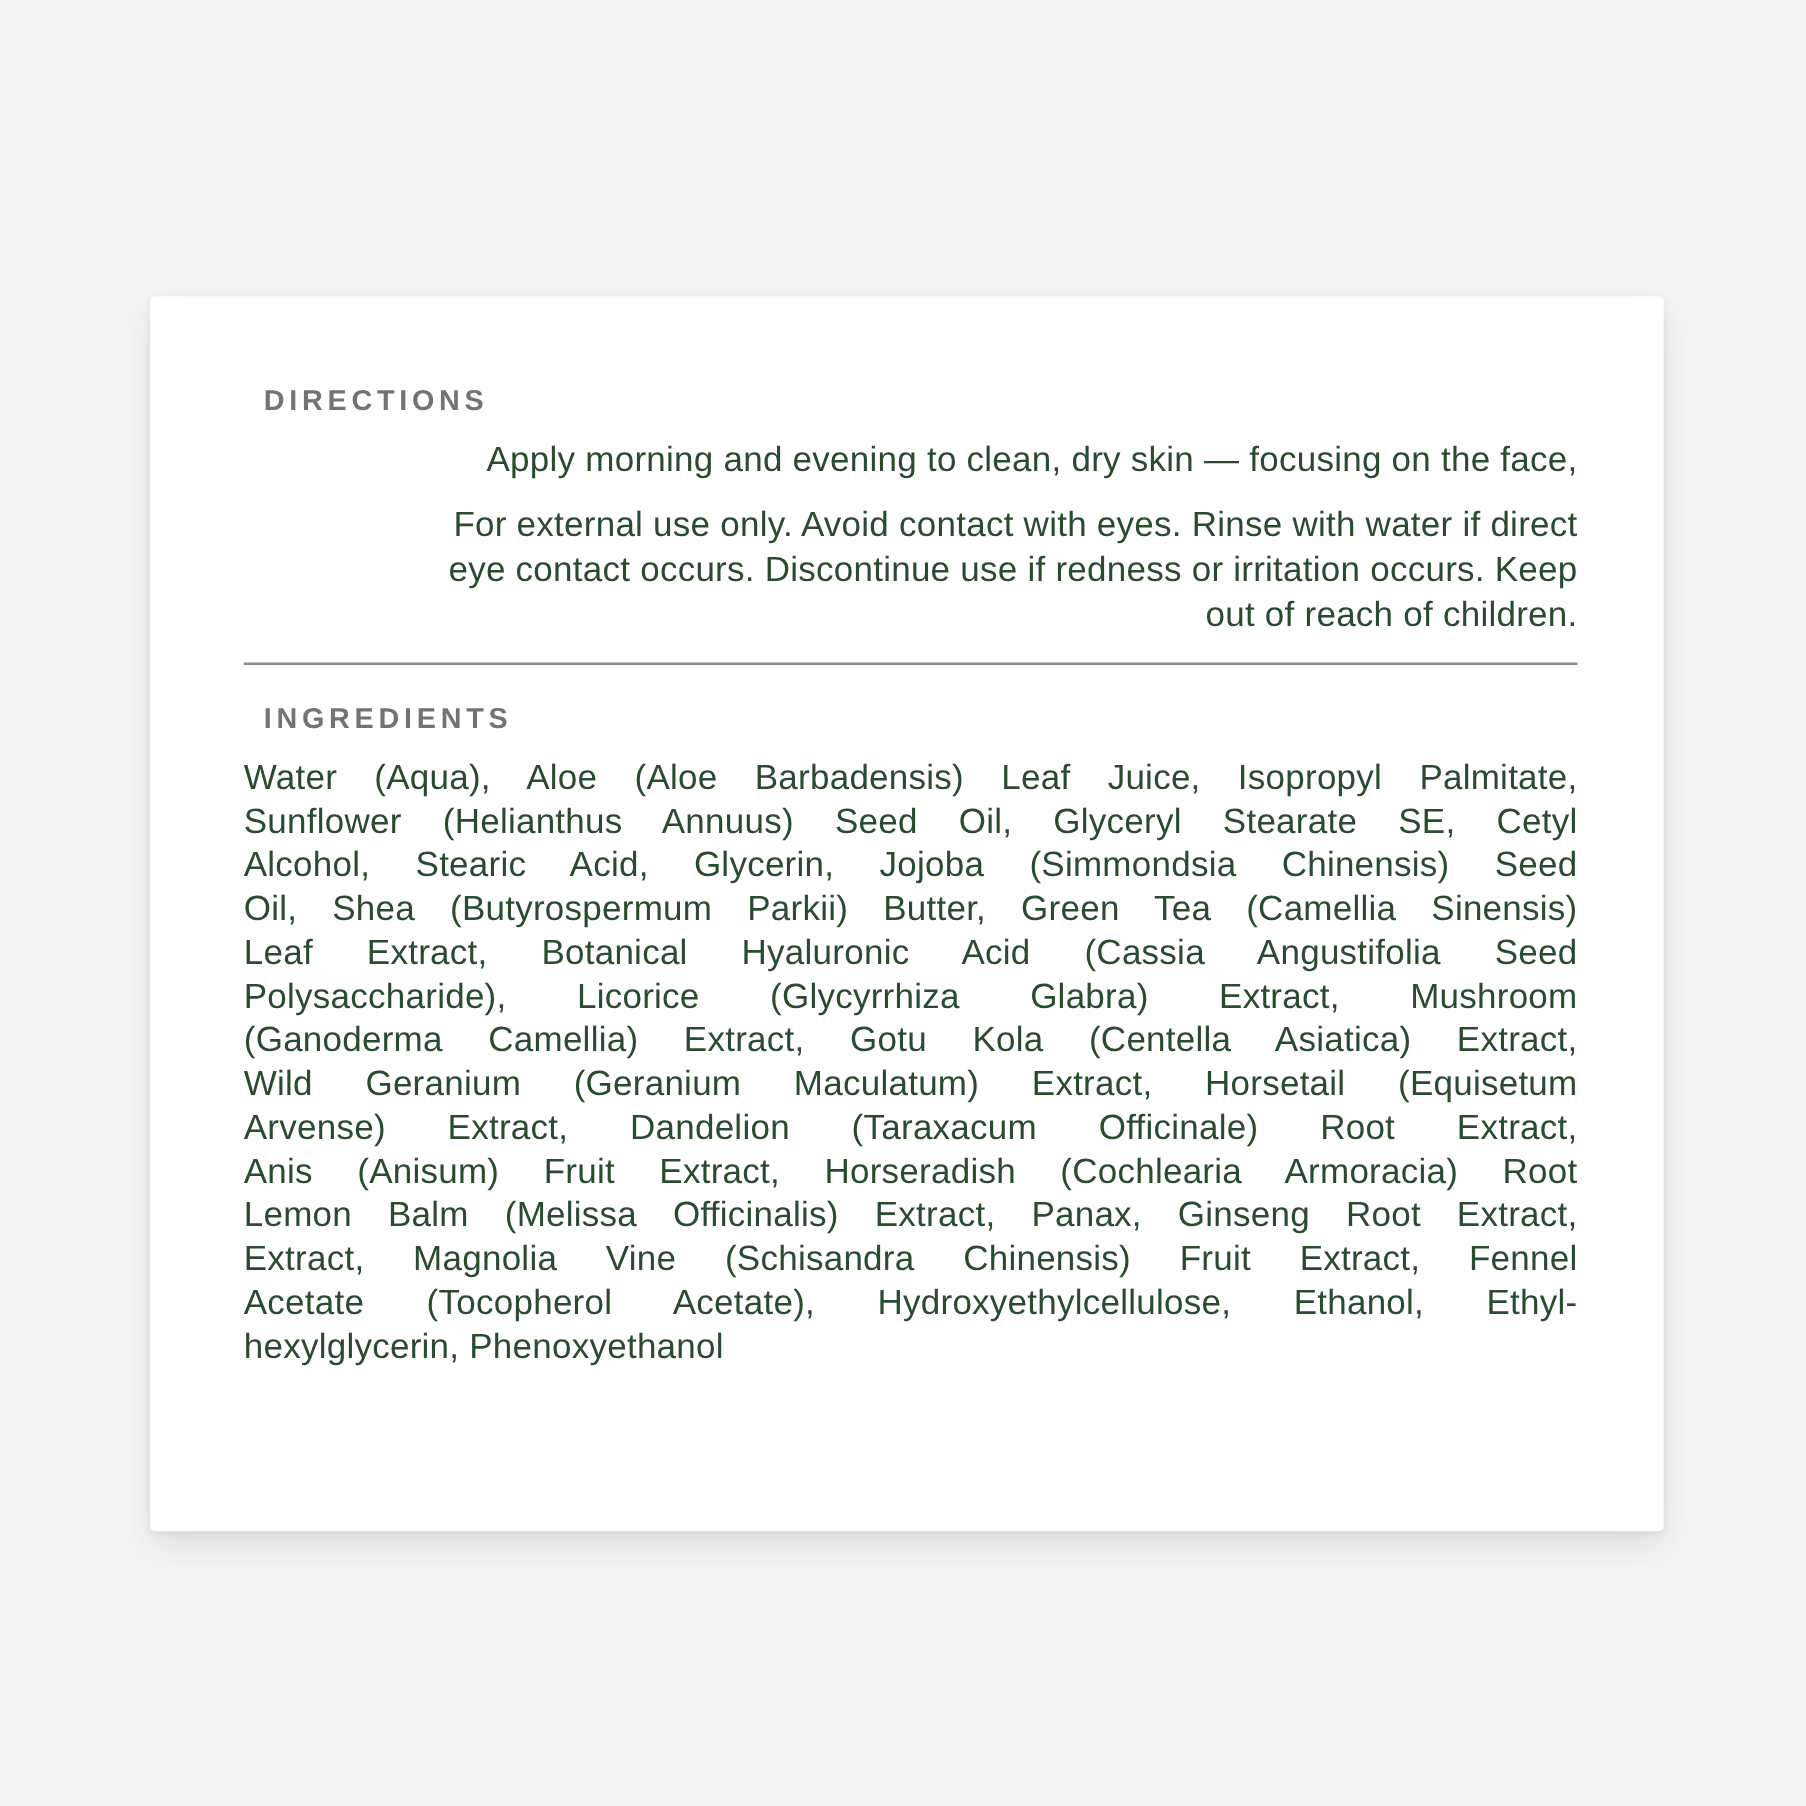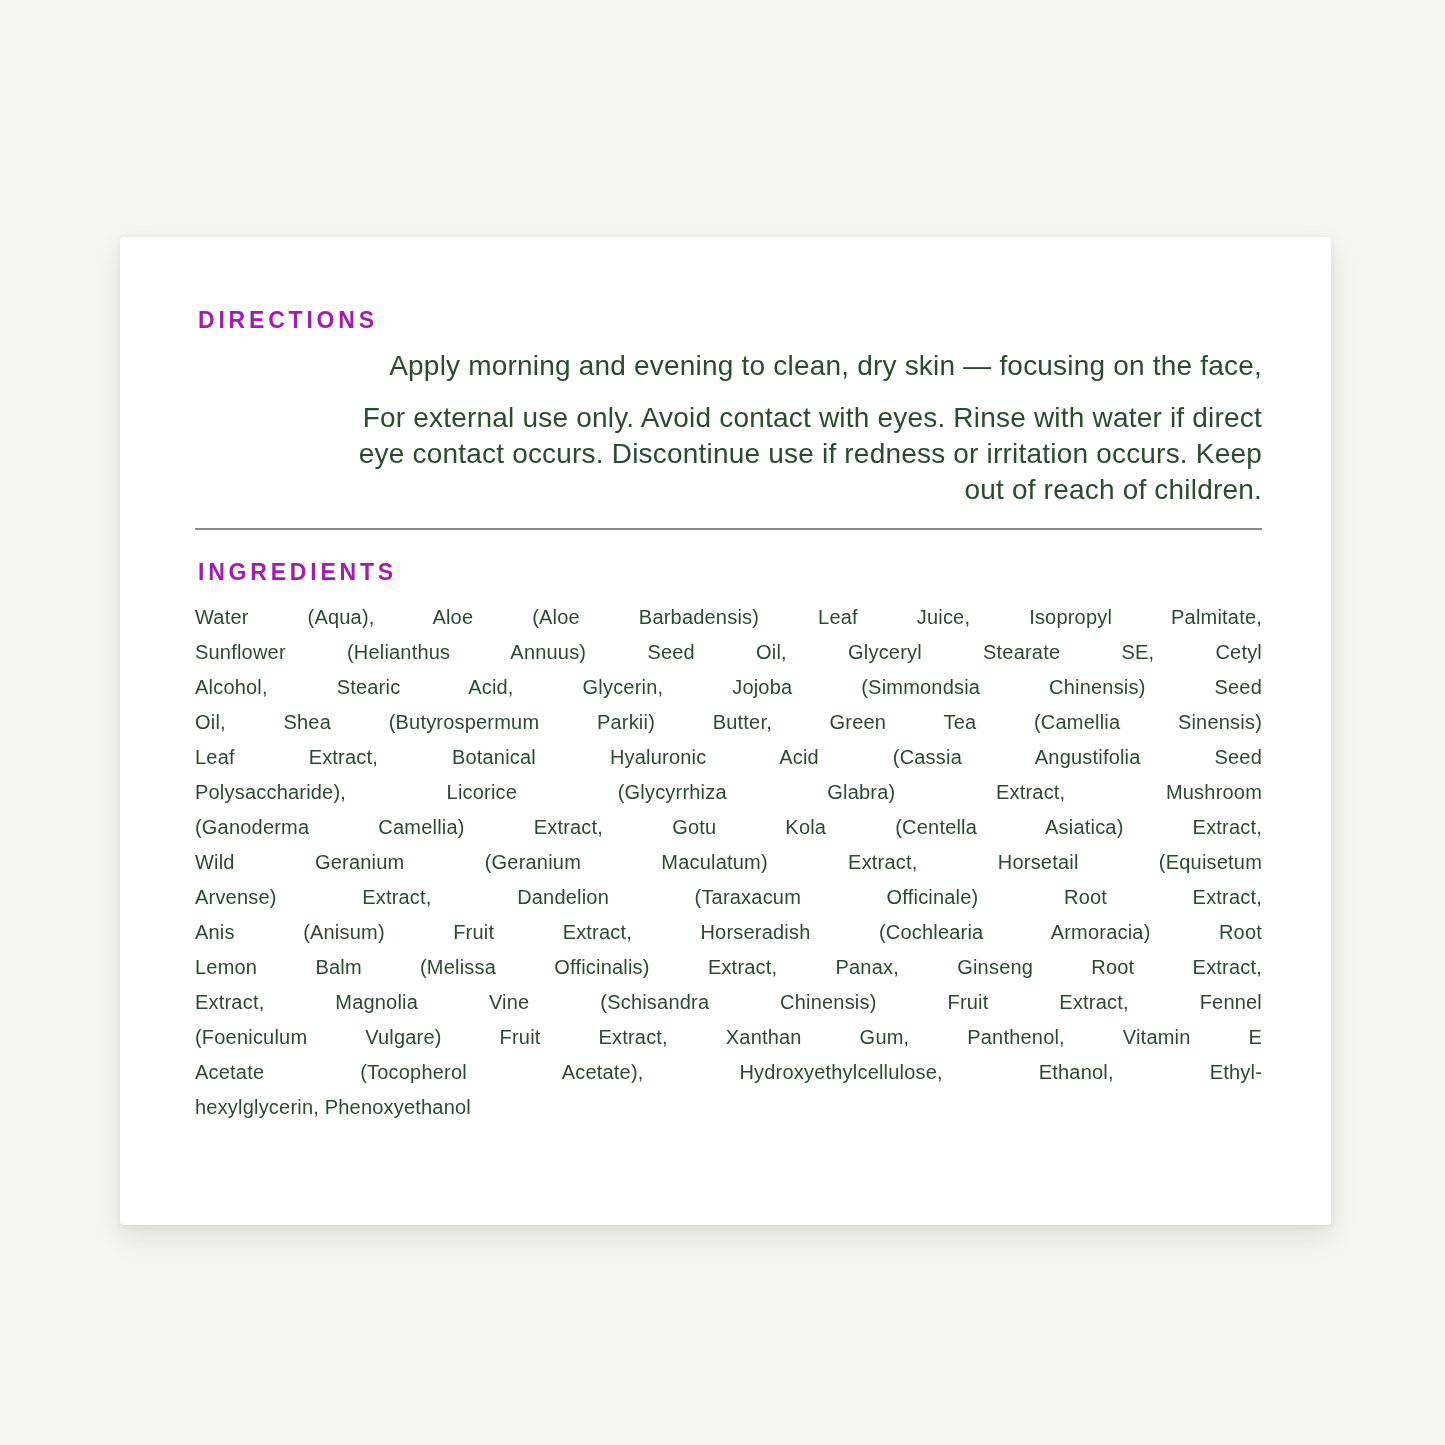--- a/index.html
+++ b/index.html
@@ -25,22 +25,22 @@
     border-radius: 4px;
     box-shadow: 0 2px 6px rgba(40,40,35,0.07), 0 12px 28px rgba(40,40,35,0.10);
     padding: 66px 69px 0 75px;
     color: #2a4c2e;
   }
   .heading {
     font-size: 23px;
     font-weight: bold;
     letter-spacing: 3.8px;
     line-height: 28px;
-    margin: 3px;
-    color: #a21caf;
+    margin: 16px;
+    color: #737373;
   }
   .heading.directions { margin-top: 3px; }
   .heading.ingredients { margin-top: 28px; }
   .para {
     font-size: 28px;
     line-height: 36px;
     font-weight: 500;
     letter-spacing: 0.2px;
   }
   .para.p1 { margin-top: 14px; }
@@ -50,21 +50,21 @@
     text-align: right;
   }
   .divider {
     border: none;
     height: 2px;
     background: #8b8b8b;
     margin: 20px 0 0 0;
   }
   .ing-block {
     margin-top: 14px;
-    font-size: 20px;
+    font-size: 28px;
     line-height: 35px;
     font-weight: 500;
     letter-spacing: 0.2px;
   }
   .jline {
     text-align: justify;
     text-align-last: justify;
     white-space: normal;
     overflow: hidden;
     height: 35px;
@@ -104,19 +104,18 @@
       <div class="jline">Alcohol, Stearic Acid, Glycerin, Jojoba (Simmondsia Chinensis) Seed</div>
       <div class="jline">Oil, Shea (Butyrospermum Parkii) Butter, Green Tea (Camellia Sinensis)</div>
       <div class="jline">Leaf Extract, Botanical Hyaluronic Acid (Cassia Angustifolia Seed</div>
       <div class="jline">Polysaccharide), Licorice (Glycyrrhiza Glabra) Extract, Mushroom</div>
       <div class="jline">(Ganoderma Camellia) Extract, Gotu Kola (Centella Asiatica) Extract,</div>
       <div class="jline">Wild Geranium (Geranium Maculatum) Extract, Horsetail (Equisetum</div>
       <div class="jline">Arvense) Extract, Dandelion (Taraxacum Officinale) Root Extract,</div>
       <div class="jline">Anis (Anisum) Fruit Extract, Horseradish (Cochlearia Armoracia) Root</div>
       <div class="jline">Lemon Balm (Melissa Officinalis) Extract, Panax, Ginseng Root Extract,</div>
       <div class="jline">Extract, Magnolia Vine (Schisandra Chinensis) Fruit Extract, Fennel</div>
-      <div class="jline">(Foeniculum Vulgare) Fruit Extract, Xanthan Gum, Panthenol, Vitamin E</div>
       <div class="jline">Acetate (Tocopherol Acetate), Hydroxyethylcellulose, Ethanol, Ethyl-</div>
       <div class="jline last">hexylglycerin, Phenoxyethanol</div>
     </div>
   </section>
 
 </div>
 
 </body></html>

